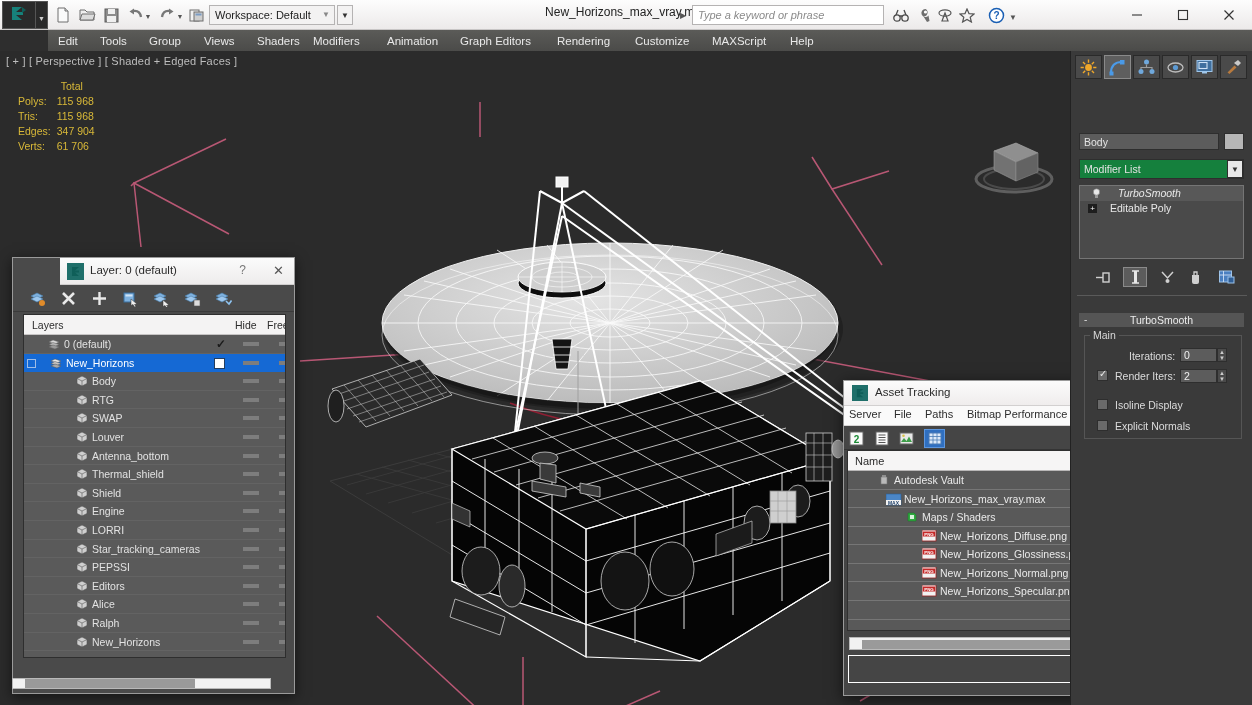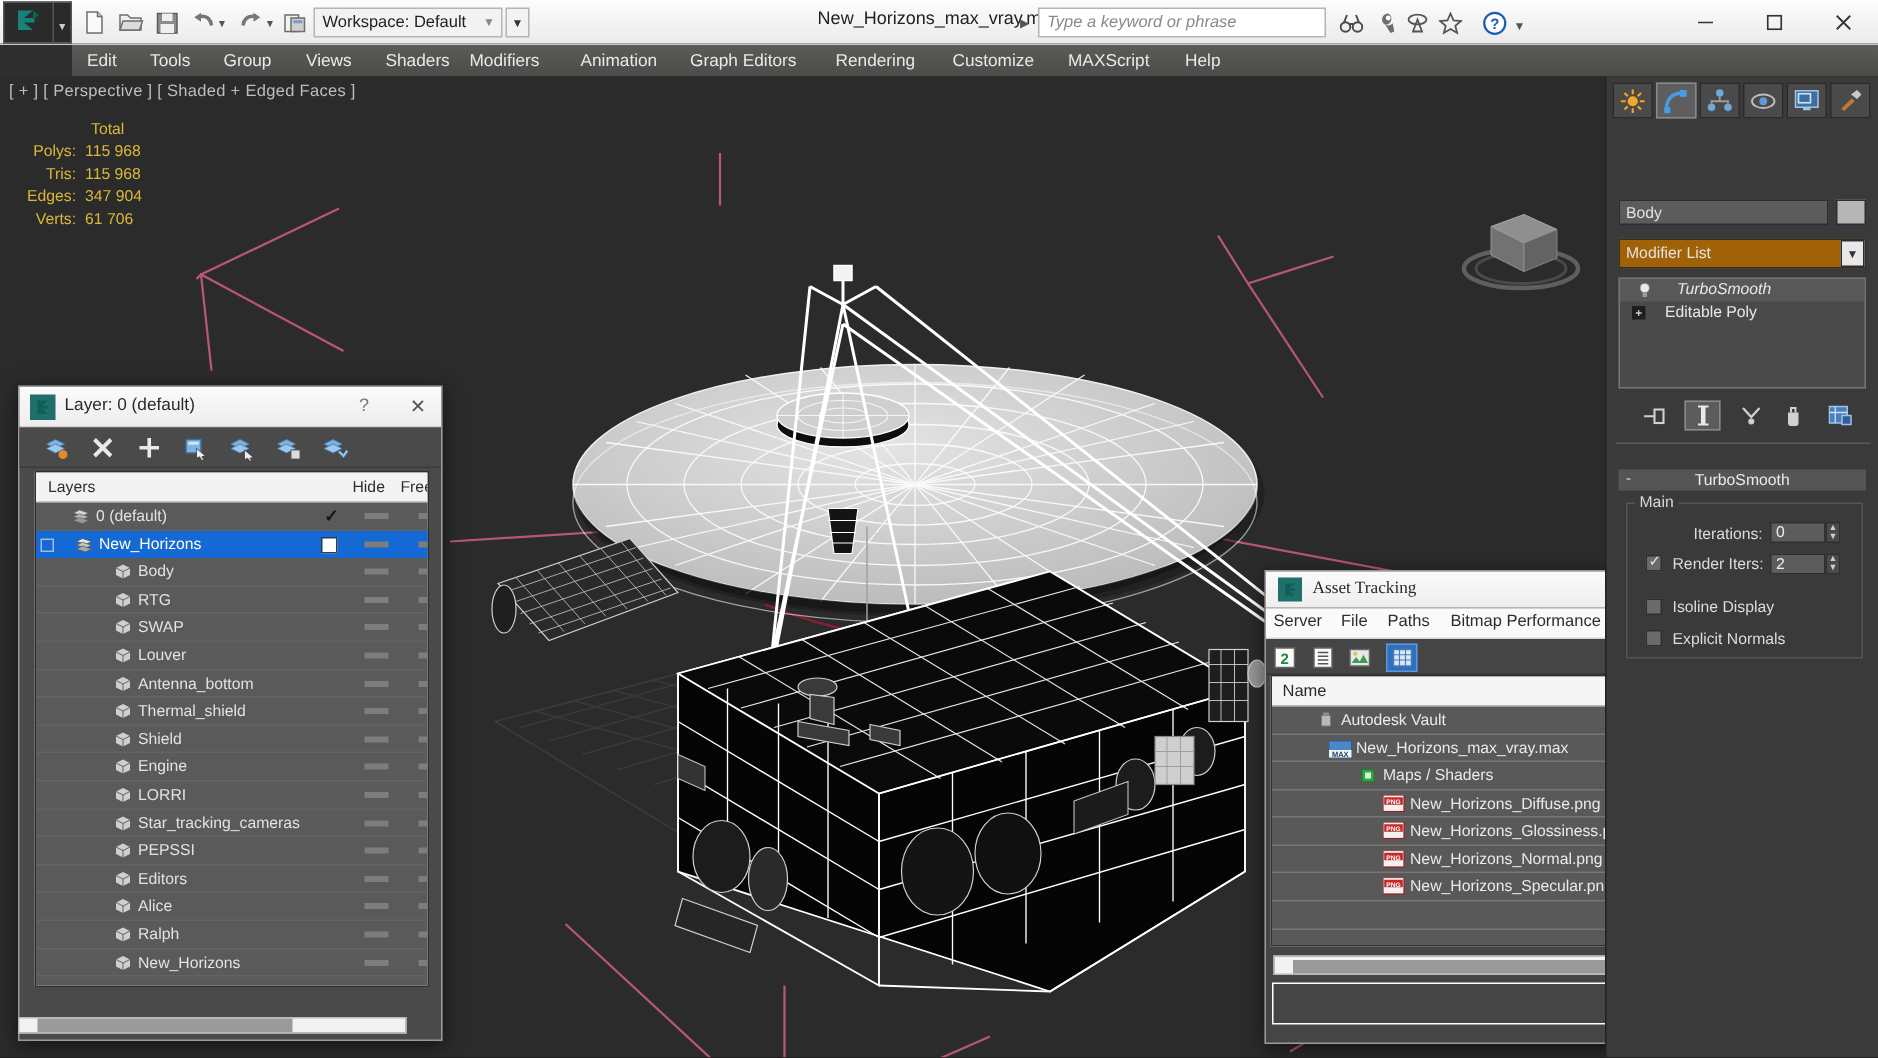--- a/index.html
+++ b/index.html
@@ -28,25 +28,25 @@
   #menubar{position:absolute;left:0;top:30px;width:1252px;height:21px;background:linear-gradient(#5b5b58,#4b4b49);}
   #menu-logo-gap{position:absolute;left:0;top:0;width:48px;height:21px;background:#2e2e2e;}
   .mi{position:absolute;top:0;height:21px;display:flex;align-items:center;padding:0 8px;color:#e9e9e9;font-size:11.5px;}
 
   
   #viewport{position:absolute;left:0;top:51px;width:1070px;height:654px;background:#2b2b2b;overflow:hidden;}
   #vp-label{position:absolute;left:6px;top:4px;color:#bdbdbd;font-size:11px;letter-spacing:.2px;}
   #stats{position:absolute;left:18px;top:28px;color:#d8b838;font-size:10.5px;line-height:15px;}
   #stats table{border-collapse:collapse;}
   #stats td{padding:0 4px 0 0;color:#d8b838;font-size:10.5px;}
-  #stats td.lbl{text-align:right;padding-right:6px;}
+  #stats td.lbl{text-align:left;padding-right:6px;}
 
   
   #layerdlg{position:absolute;left:12px;top:257px;width:283px;height:437px;background:#4a4a4a;border:1px solid #9a9a9a;box-shadow:0 3px 12px rgba(0,0,0,.55);}
-  #ld-title{height:27px;background:linear-gradient(#fbfbfb,#eeecec);border-bottom:1px solid #d0cece;position:relative;}
+  #ld-title{height:27px;background:linear-gradient(#fbfbfb,#eeecec);border-bottom:1px solid #d0cece;position:relative;margin-left:47px;}
   #ld-icon{position:absolute;left:7px;top:5px;width:17px;height:17px;background:#1f6f6a;display:flex;align-items:center;justify-content:center;}
   #ld-name{position:absolute;left:30px;top:6px;color:#2a2a2a;font-size:11.5px;}
   #ld-help{position:absolute;right:48px;top:5px;color:#777;font-size:12px;}
   #ld-close{position:absolute;right:10px;top:5px;color:#555;font-size:13px;}
   #ld-toolbar{height:27px;background:#4a4a4a;position:relative;border-bottom:1px solid #3a3a3a;}
   .ltb{position:absolute;top:4px;width:20px;height:19px;display:flex;align-items:center;justify-content:center;}
   #ld-listwrap{position:absolute;left:10px;top:56px;width:263px;height:344px;background:#fff;border:1px solid #2e2e2e;overflow:hidden;}
   #ld-head{height:20px;background:#f4f3f3;border-bottom:1px solid #c6c4c4;position:relative;}
   #ld-head .h{position:absolute;top:4px;color:#2d2d2d;font-size:10.5px;}
   #ld-rows{position:absolute;left:0;top:20px;width:263px;height:323px;background:#5a5a5a;}
@@ -59,21 +59,21 @@
   .lrow .chk{position:absolute;left:192px;top:2px;color:#1a1a1a;font-size:12px;font-weight:bold;}
   .lrow .obox{position:absolute;left:190px;top:4px;width:11px;height:11px;border:1px solid #243d5e;background:#fff;}
   .lrow .dash{position:absolute;top:7px;width:16px;height:4px;background:#7d7d7d;}
   .lrow .d1{left:219px;}
   .lrow .d2{left:255px;}
   #ld-sbtrack{position:absolute;left:12px;top:678px;width:259px;height:11px;background:#f2f2f2;border:1px solid #b9b9b9;}
   #ld-sbthumb{position:absolute;left:25px;top:679px;width:170px;height:9px;background:#9a9a9a;}
 
   
   #atdlg{position:absolute;left:843px;top:380px;width:409px;height:316px;background:#454545;border:1px solid #9a9a9a;box-shadow:0 3px 14px rgba(0,0,0,.6);}
-  #at-title{height:25px;background:linear-gradient(#fbfbfb,#efeded);border-bottom:1px solid #d2d0d0;position:relative;font-family:Liberation Serif, serif;}
+  #at-title{height:25px;background:linear-gradient(#fbfbfb,#efeded);border-bottom:1px solid #d2d0d0;position:relative;}
   #at-icon{position:absolute;left:8px;top:4px;width:16px;height:16px;background:#1f6f6a;display:flex;align-items:center;justify-content:center;}
   #at-name{position:absolute;left:31px;top:5px;color:#2a2a2a;font-size:11.5px;}
   .atwb{position:absolute;top:0;width:45px;height:25px;display:flex;align-items:center;justify-content:center;color:#444;}
   #at-menubar{height:20px;background:#fafafa;border-bottom:1px solid #d6d4d4;position:relative;}
   .atmi{position:absolute;top:2px;color:#2d2d2d;font-size:11px;}
   #at-toolbar{height:24px;background:#454545;position:relative;border-bottom:1px solid #343434;}
   .attb{position:absolute;top:4px;width:19px;height:17px;display:flex;align-items:center;justify-content:center;}
   #at-gridwrap{position:absolute;left:3px;top:69px;width:403px;height:181px;background:#fafafa;border:1px solid #303030;overflow:hidden;}
   #at-head{height:20px;background:#f6f5f5;border-bottom:1px solid #b9b7b7;position:relative;}
   #at-head .ah{position:absolute;top:4px;color:#2a2a2a;font-size:11px;}
@@ -88,21 +88,21 @@
   #at-hsbthumb{position:absolute;left:12px;top:2px;width:259px;height:9px;background:#9a9a9a;}
   #at-bottom{position:absolute;left:4px;top:274px;width:401px;height:28px;background:#454545;border:1px solid #ffffff;}
 
   
   #cmdpanel{position:absolute;left:1070px;top:51px;width:182px;height:654px;background:#3a3a3a;border-left:1px solid #222;}
   #cp-tabs{position:absolute;left:4px;top:4px;width:174px;height:24px;}
   .cptab{position:absolute;top:0;width:27px;height:24px;background:#4a4a4a;border:1px solid #2a2a2a;display:flex;align-items:center;justify-content:center;}
   .cptab.active{background:#5e5e5e;border-color:#8a8a8a;}
   #cp-namefield{position:absolute;left:8px;top:82px;width:140px;height:17px;background:#5c5c5c;border:1px solid #2e2e2e;color:#e3e3e3;font-size:10.5px;padding-left:4px;display:flex;align-items:center;}
   #cp-colorsw{position:absolute;left:153px;top:82px;width:20px;height:17px;background:#b6b6b6;border:1px solid #2e2e2e;}
-  #cp-modlist{position:absolute;left:8px;top:108px;width:165px;height:20px;background:#a16207;border:1px solid #2e2e2e;color:#e3e3e3;font-size:10.5px;padding-left:4px;display:flex;align-items:center;}
+  #cp-modlist{position:absolute;left:8px;top:108px;width:165px;height:20px;background:#15803d;border:1px solid #2e2e2e;color:#e3e3e3;font-size:10.5px;padding-left:4px;display:flex;align-items:center;}
   #cp-modarrow{position:absolute;left:156px;top:109px;width:16px;height:18px;background:#e8e8e8;border:1px solid #2e2e2e;display:flex;align-items:center;justify-content:center;color:#333;font-size:8px;}
   #cp-stack{position:absolute;left:8px;top:134px;width:165px;height:74px;background:#4a4a4a;border:1px solid #757575;}
   .mrow{position:relative;height:15px;}
   .mrow.hl{background:#585858;}
   .mrow .mtxt{position:absolute;top:1px;left:38px;font-size:10.5px;color:#e8e8e8;}
   .mrow .mtxt.ital{font-style:italic;}
   .mrow .bulb{position:absolute;left:12px;top:2px;}
   .mrow .plus{position:absolute;left:8px;top:3px;width:9px;height:9px;background:#1e1e1e;color:#fff;font-size:8px;line-height:9px;text-align:center;}
   #cp-stackbtns{position:absolute;left:8px;top:216px;width:165px;height:20px;}
   .sbtn{position:absolute;top:0;width:24px;height:20px;display:flex;align-items:center;justify-content:center;}

